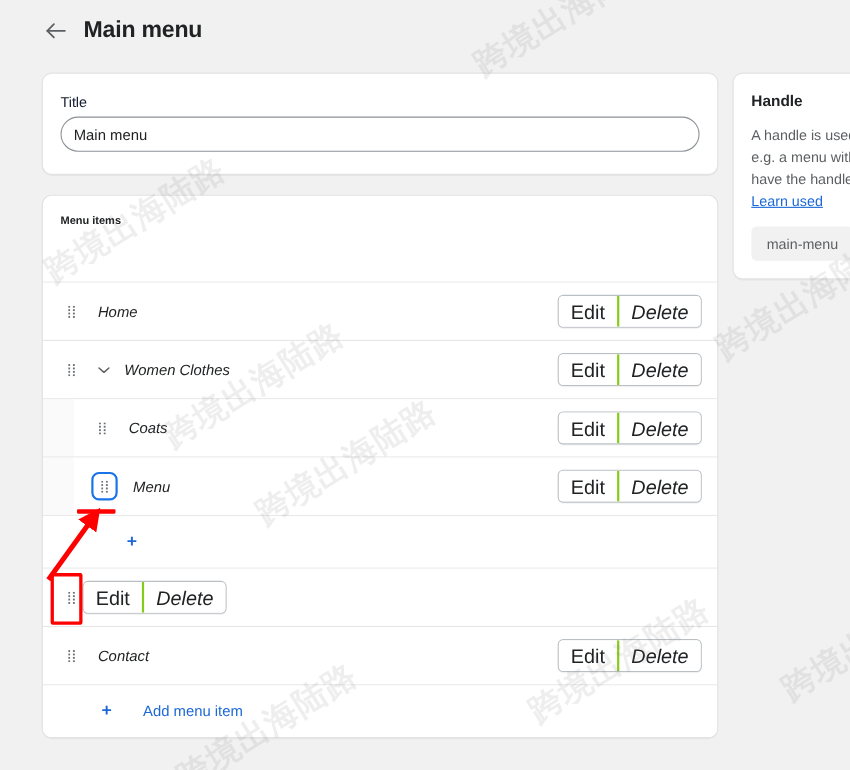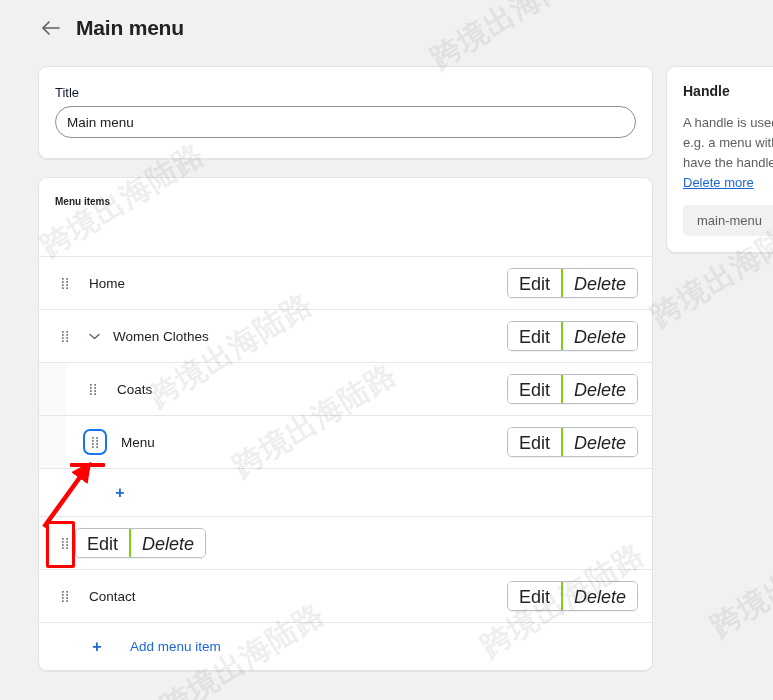--- a/index.html
+++ b/index.html
@@ -152,20 +152,21 @@
     color: #5c5f62; font-size: 11px;
     cursor: pointer;
   }
 
   .row-label {
     font-size: 13.5px;
     color: #202223;
     margin-left: 14px;
     flex: 1 1 auto;
     white-space: nowrap;
+    font-style: italic;
   }
   .row-label.indent-less { margin-left: 10px; }
 
   
   .btn-group {
     display: flex;
     border: 1px solid #babfc3;
     border-radius: 5px;
     overflow: hidden;
     background: #fff;
@@ -453,21 +454,21 @@
 </div>
 
 <div id="side-col">
   <div id="handle-card" class="card">
     <div id="handle-title">Handle</div>
     <div id="handle-desc">
       <div>A handle is used</div>
       <div>e.g. a menu with</div>
       <div>have the handle</div>
     </div>
-    <a id="handle-learn-more">Delete more</a>
+    <a id="handle-learn-more">Learn used</a>
     <div id="handle-pill">main-menu</div>
   </div>
 </div>
 
 <div id="annotations">
   <div id="ann-box"></div>
   <div id="ann-line"></div>
   <svg width="773" height="700" style="position:absolute;inset:0;">
     <defs>
       <marker id="arrowhead" markerWidth="4.5" markerHeight="4.5" refX="1.4" refY="2.25" orient="auto">

